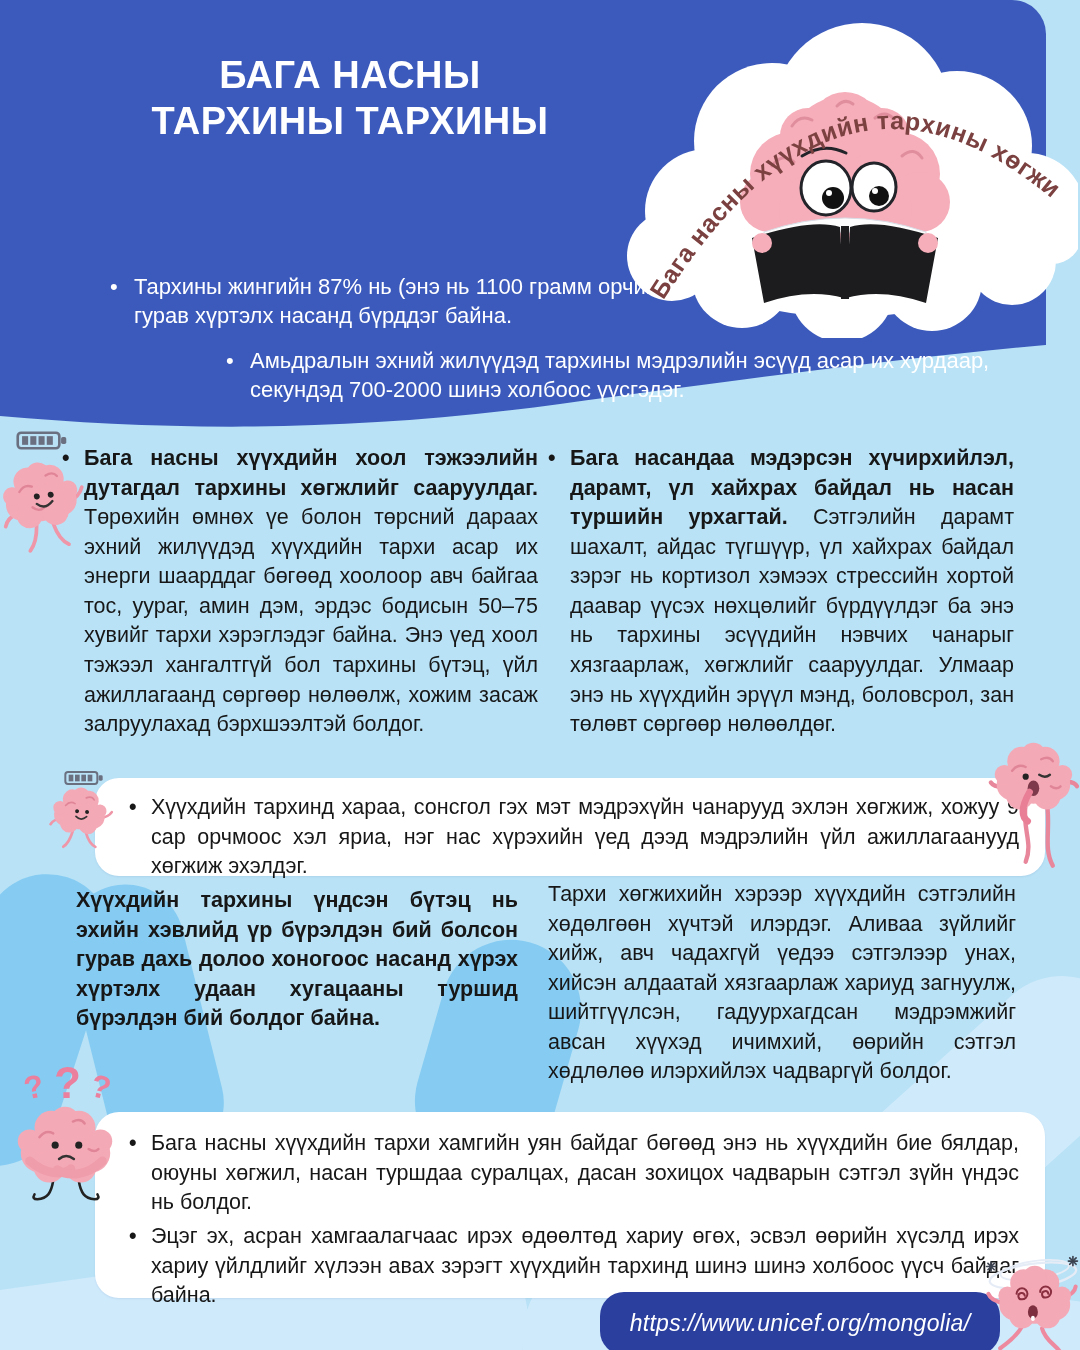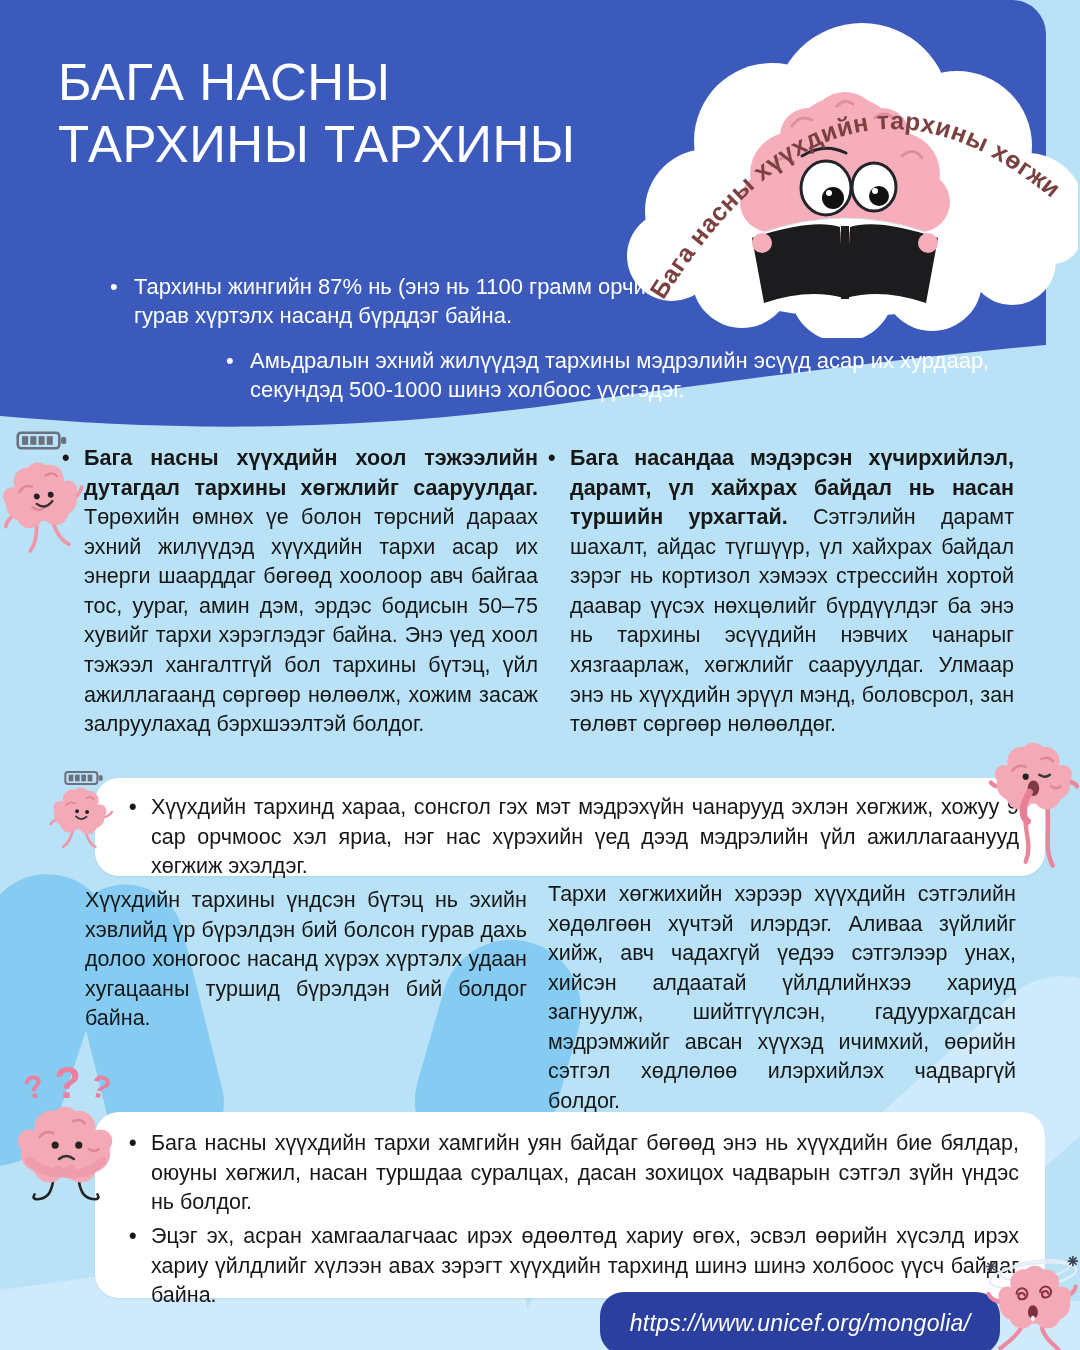--- a/index.html
+++ b/index.html
@@ -5,37 +5,37 @@
   html,body{margin:0;padding:0;}
   .page{
     position:relative;width:1080px;height:1350px;overflow:hidden;
     background:#b9e2f6;
     font-family:"Liberation Sans","DejaVu Sans",sans-serif;
     color:#171717;
   }
   
   .header{position:absolute;left:0;top:0;width:1046px;height:440px;background:#3b5abc;border-top-right-radius:34px;z-index:1;}
   .wave{position:absolute;left:0;top:330px;width:1080px;height:112px;z-index:1;pointer-events:none;}
-  .title{position:absolute;left:58px;top:52px;width:584px;text-align:left;color:#ffffff;font-weight:normal;font-size:51px;line-height:1.22;letter-spacing:.5px;z-index:2;}
+  .title{position:absolute;left:58px;top:52px;width:584px;text-align:center;color:#ffffff;font-weight:bold;font-size:38px;line-height:1.22;letter-spacing:.5px;z-index:2;}
   .hbullet{position:absolute;display:flex;color:#ffffff;font-size:22px;line-height:1.34;z-index:2;}
   .hbullet .dot{flex:none;width:24px;}
   .hb1{left:110px;top:272px;width:576px;}
   .hb2{left:226px;top:346px;width:768px;}
   
   .cloud{position:absolute;left:612px;top:6px;width:466px;height:332px;z-index:3;}
   .arc-text{font-size:25px;font-weight:bold;fill:#7b4140;letter-spacing:.5px;}
   
   .col{position:absolute;font-size:21.5px;line-height:1.375;text-align:justify;z-index:2;}
   .col .lead{font-weight:bold;}
   .bul{display:flex;}
   .bul .dot{flex:none;width:22px;font-weight:bold;}
   .bul .txt{flex:1;text-align:justify;}
   .c1l{left:62px;top:444px;width:476px;}
   .c1r{left:548px;top:444px;width:466px;}
-  .c2l{left:85px;top:886px;width:442px;}
+  .c2l{left:76px;top:886px;width:442px;font-weight:bold;}
   .c2r{left:548px;top:880px;width:468px;}
   .whitebox{position:absolute;background:#ffffff;border-radius:24px;z-index:2;box-shadow:0 1px 2px rgba(60,90,160,.10);}
   .wb1{left:95px;top:778px;width:950px;height:98px;padding:15px 26px 0 34px;box-sizing:border-box;}
   .wb2{left:95px;top:1112px;width:950px;height:186px;padding:17px 26px 0 34px;box-sizing:border-box;}
   .whitebox .bul{font-size:21.5px;line-height:1.38;margin-bottom:4px;}
   
   .pill{position:absolute;left:600px;top:1292px;width:400px;height:63px;border-radius:24px;background:#2b3f9f;display:flex;align-items:center;justify-content:center;z-index:4;}
   .pill span{color:#fff;font-style:italic;font-size:23px;letter-spacing:.3px;}
   
   .blob{position:absolute;background:#86ccf2;z-index:0;}
@@ -68,21 +68,21 @@
     <div>БАГА НАСНЫ</div>
     <div>ТАРХИНЫ ТАРХИНЫ</div>
   </div>
 
   <div class="hbullet hb1">
     <span class="dot">•</span>
     <span class="txt">Тархины жингийн 87% нь (энэ нь 1100 грамм орчим) гурав хүртэлх насанд бүрддэг байна.</span>
   </div>
   <div class="hbullet hb2">
     <span class="dot">•</span>
-    <span class="txt">Амьдралын эхний жилүүдэд тархины мэдрэлийн эсүүд асар их хурдаар, секундэд 500-1000 шинэ холбоос үүсгэдэг.</span>
+    <span class="txt">Амьдралын эхний жилүүдэд тархины мэдрэлийн эсүүд асар их хурдаар, секундэд 700-2000 шинэ холбоос үүсгэдэг.</span>
   </div>
 
   <svg class="cloud" viewBox="0 0 466 332">
     <g fill="#ffffff">
       <ellipse cx="235" cy="215" rx="196" ry="96"></ellipse>
       <circle cx="95" cy="205" r="62"></circle>
       <circle cx="160" cy="135" r="78"></circle>
       <circle cx="250" cy="105" r="88"></circle>
       <circle cx="345" cy="140" r="75"></circle>
       <circle cx="415" cy="205" r="58"></circle>
@@ -143,21 +143,21 @@
   </div>
 
   <div class="whitebox wb1">
     <div class="bul">
       <span class="dot">•</span>
       <span class="txt">Хүүхдийн тархинд хараа, сонсгол гэх мэт мэдрэхүйн чанарууд эхлэн хөгжиж, хожуу 9 сар орчмоос хэл яриа, нэг нас хүрэхийн үед дээд мэдрэлийн үйл ажиллагаанууд хөгжиж эхэлдэг.</span>
     </div>
   </div>
 
   <div class="col c2l">Хүүхдийн тархины үндсэн бүтэц нь эхийн хэвлийд үр бүрэлдэн бий болсон гурав дахь долоо хоногоос насанд хүрэх хүртэлх удаан хугацааны туршид бүрэлдэн бий болдог байна.</div>
-  <div class="col c2r">Тархи хөгжихийн хэрээр хүүхдийн сэтгэлийн хөдөлгөөн хүчтэй илэрдэг. Аливаа зүйлийг хийж, авч чадахгүй үедээ сэтгэлээр унах, хийсэн алдаатай үйлдлийнхээ хариуд загнуулж, шийтгүүлсэн, гадуурхагдсан мэдрэмжийг авсан хүүхэд ичимхий, өөрийн сэтгэл хөдлөлөө илэрхийлэх чадваргүй болдог.</div>
+  <div class="col c2r">Тархи хөгжихийн хэрээр хүүхдийн сэтгэлийн хөдөлгөөн хүчтэй илэрдэг. Аливаа зүйлийг хийж, авч чадахгүй үедээ сэтгэлээр унах, хийсэн алдаатай хязгаарлаж хариуд загнуулж, шийтгүүлсэн, гадуурхагдсан мэдрэмжийг авсан хүүхэд ичимхий, өөрийн сэтгэл хөдлөлөө илэрхийлэх чадваргүй болдог.</div>
 
   <div class="whitebox wb2">
     <div class="bul">
       <span class="dot">•</span>
       <span class="txt">Бага насны хүүхдийн тархи хамгийн уян байдаг бөгөөд энэ нь хүүхдийн бие бялдар, оюуны хөгжил, насан туршдаа суралцах, дасан зохицох чадварын сэтгэл зүйн үндэс нь болдог.</span>
     </div>
     <div class="bul">
       <span class="dot">•</span>
       <span class="txt">Эцэг эх, асран хамгаалагчаас ирэх өдөөлтөд хариу өгөх, эсвэл өөрийн хүсэлд ирэх хариу үйлдлийг хүлээн авах зэрэгт хүүхдийн тархинд шинэ шинэ холбоос үүсч байдаг байна.</span>
     </div>

